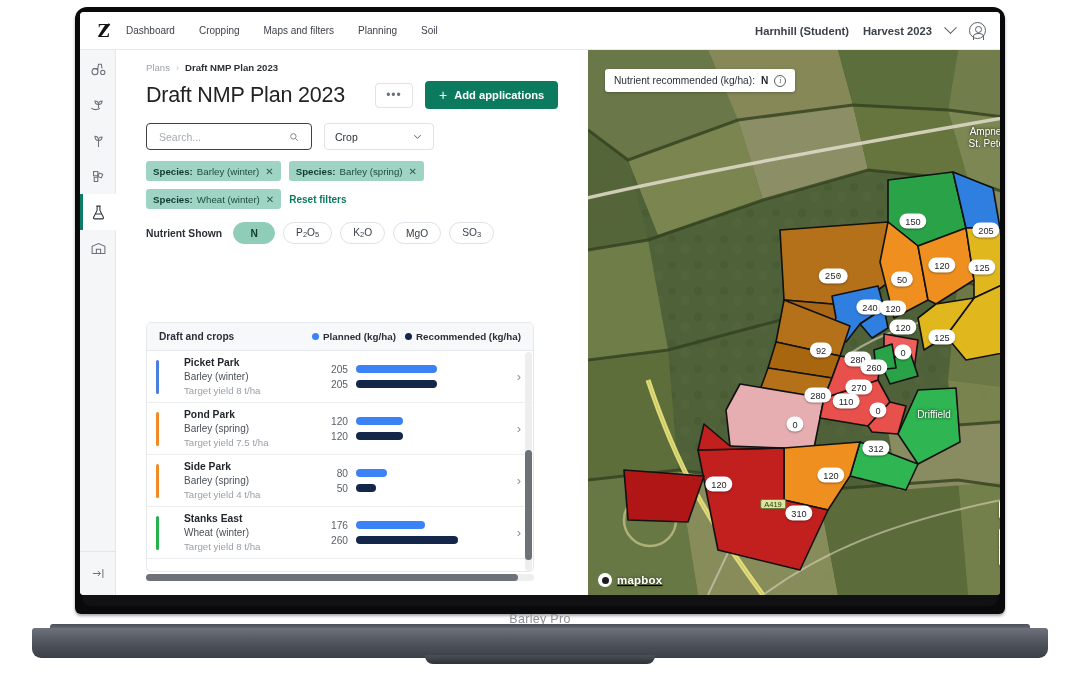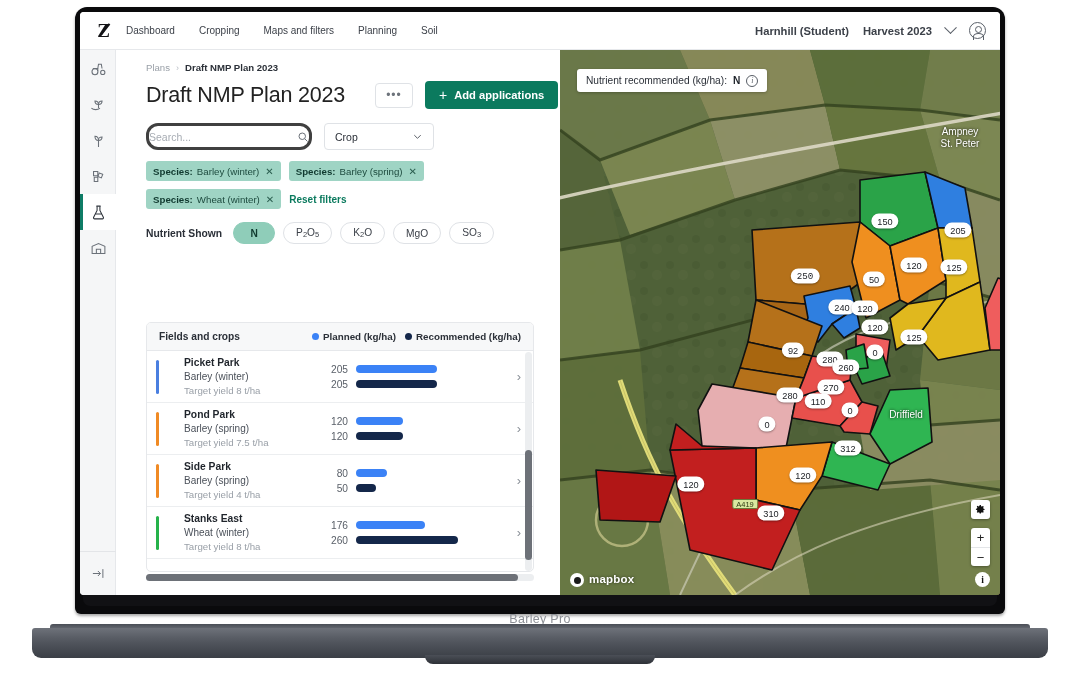--- a/index.html
+++ b/index.html
@@ -116,22 +116,22 @@
   .plus { font-size:14px; font-weight:normal; line-height:1; }
 
   .tabs { display:flex; gap:26px; padding-left:30px; margin-top:14px;
           border-bottom:1px solid #e6e8eb; position:relative; }
   .tab { font-size:11px; color:#555b63; padding-bottom:8px; cursor:pointer; }
   .tab.active { color:#0b7a5e; font-weight:bold; border-bottom:2.5px solid #0b7a5e; }
 
   .filters { padding:14px 0 0 30px; }
   .filter-row1 { display:flex; gap:12px; align-items:center; }
   .search-box {
-    width:166px; height:27px; border:3px solid #404040; border-radius:12px; background:#fff;
-    display:flex; align-items:center; padding:0 0; justify-content:space-between;
+    width:166px; height:27px; border:1px solid #404040; border-radius:4px; background:#fff;
+    display:flex; align-items:center; padding:0 12px; justify-content:space-between;
   }
   .search-box input {
     border:none; outline:none; font-size:10.5px; color:#2b3038; width:130px;
     font-family:"Liberation Sans", sans-serif; background:transparent;
   }
   .search-box input::placeholder { color:#a7acb3; }
   .select-box {
     width:110px; height:27px; border:1px solid #dfe2e6; border-radius:4px; background:#fff;
     display:flex; align-items:center; padding:0 10px; justify-content:space-between;
     font-size:10.5px; color:#2b3038; cursor:pointer;
@@ -190,21 +190,21 @@
   }
   .vthumb { position:absolute; left:0; top:98px; width:7px; height:110px; background:#6d7178; border-radius:4px; }
   .hscroll {
     position:absolute; left:30px; top:524px; width:388px; height:7px;
     background:#eceef0; border-radius:4px;
   }
   .hthumb { position:absolute; left:0; top:0; width:372px; height:7px; background:#6d7178; border-radius:4px; }
 
   
   .map {
-    position:absolute; left:480px; top:38px; width:440px; height:545px;
+    position:absolute; left:508px; top:38px; width:440px; height:545px;
     overflow:hidden; background:#a16207;
   }
   .map-bg { position:absolute; inset:0; }
   .overlay-badge {
     position:absolute; left:17px; top:19px; height:23px; background:#fff; border-radius:3px;
     display:flex; align-items:center; gap:6px; padding:0 9px;
     font-size:10.2px; color:#2b3038; box-shadow:0 1px 3px rgba(0,0,0,.25); z-index:30;
   }
   .overlay-badge b { color:#1f242b; }
   .info-ic {
@@ -230,22 +230,23 @@
     transform:translate(-50%,-50%); z-index:15;
   }
   .mapctl {
     position:absolute; right:10px; width:19px; background:#fff; border-radius:3px;
     box-shadow:0 1px 3px rgba(0,0,0,.35); z-index:30; overflow:hidden;
   }
   .mapctl div { height:19px; display:flex; align-items:center; justify-content:center;
                 font-size:13px; color:#222; cursor:pointer; }
   .mapctl div + div { border-top:1px solid #e3e5e8; }
   .attrib {
-    position:absolute; left:10px; bottom:8px; display:flex; align-items:flex-start; gap:5px;
+    position:absolute; left:10px; bottom:8px; display:flex; align-items:center; gap:5px;
     z-index:30;
+    text-decoration:underline;
   }
   .mapbox-mark { width:14px; height:14px; border-radius:50%; background:#fff; position:relative; }
   .mapbox-mark:after{content:"";position:absolute;left:3.5px;top:3.5px;width:7px;height:7px;border-radius:50%;background:#1b1b1b;}
   .mapbox-txt { color:#fff; font-size:11.5px; font-weight:bold; letter-spacing:.2px; text-shadow:0 0 3px rgba(0,0,0,.6); }
   .info-badge {
     position:absolute; right:10px; bottom:8px; width:15px; height:15px; border-radius:50%;
     background:#fff; color:#111; font-size:9.5px; display:flex; align-items:center; justify-content:center;
     font-family:"Liberation Serif", serif; font-weight:bold; z-index:30;
   }
 </style>
@@ -401,21 +402,21 @@
             <span>MgO</span>
           </div>
           <div class="pill">
             <span>SO<sub>3</sub></span>
           </div>
         </div>
       </div>
 
       <div class="listwrap">
         <div class="list-head">
-          <span class="lh-left">Fields and crops</span>
+          <span class="lh-left">Draft and crops</span>
           <div class="lh-legend">
             <span class="lg">
               <span class="dot" style="background:#3b82f6"></span>
               <span>Planned (kg/ha)</span>
             </span>
             <span class="lg">
               <span class="dot" style="background:#14274a"></span>
               <span>Recommended (kg/ha)</span>
             </span>
           </div>

